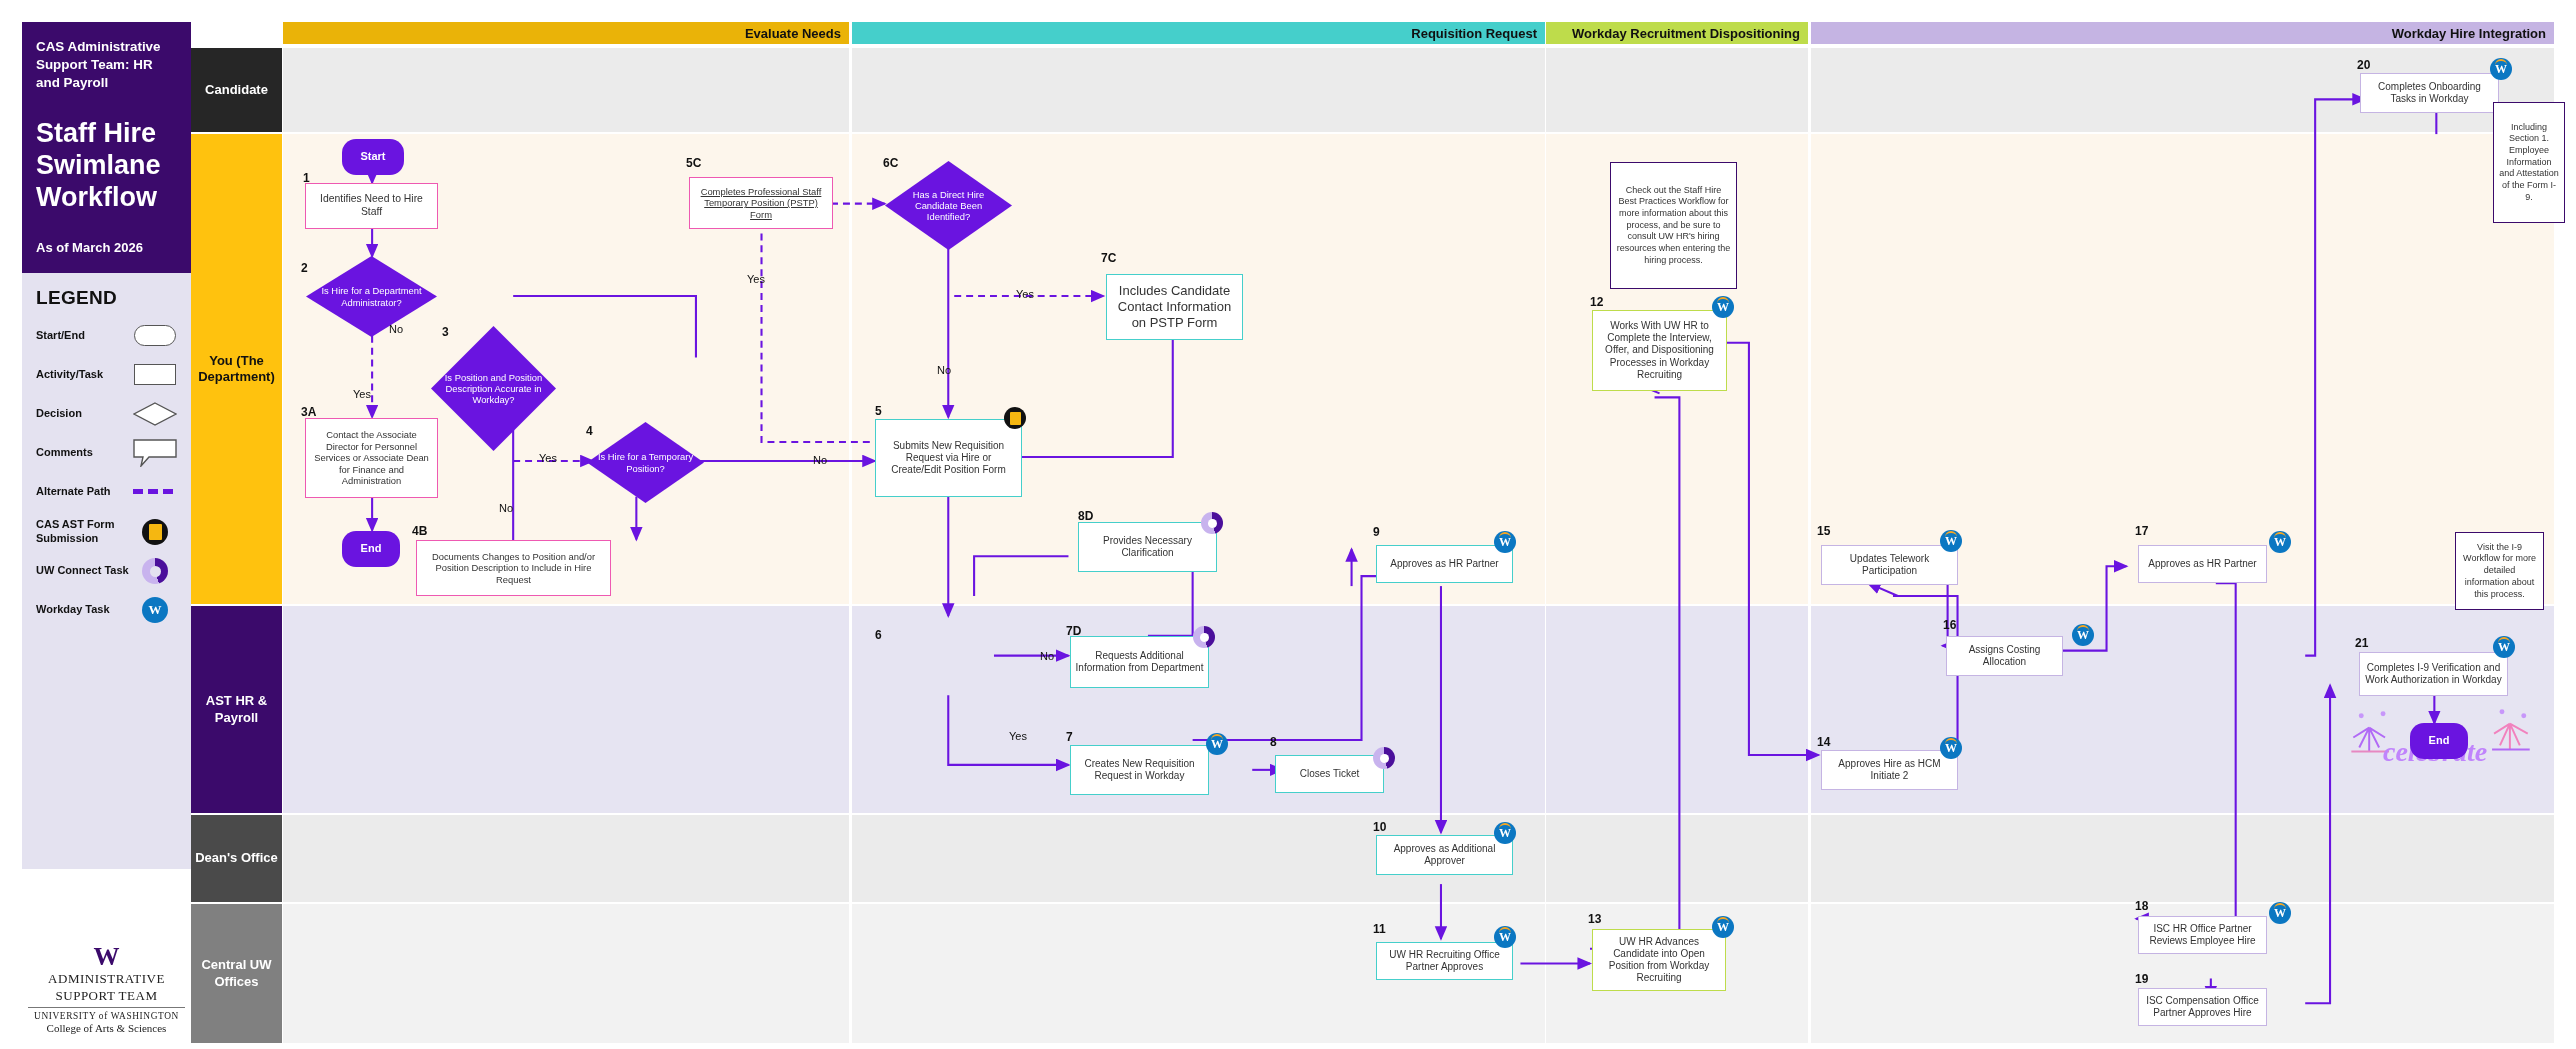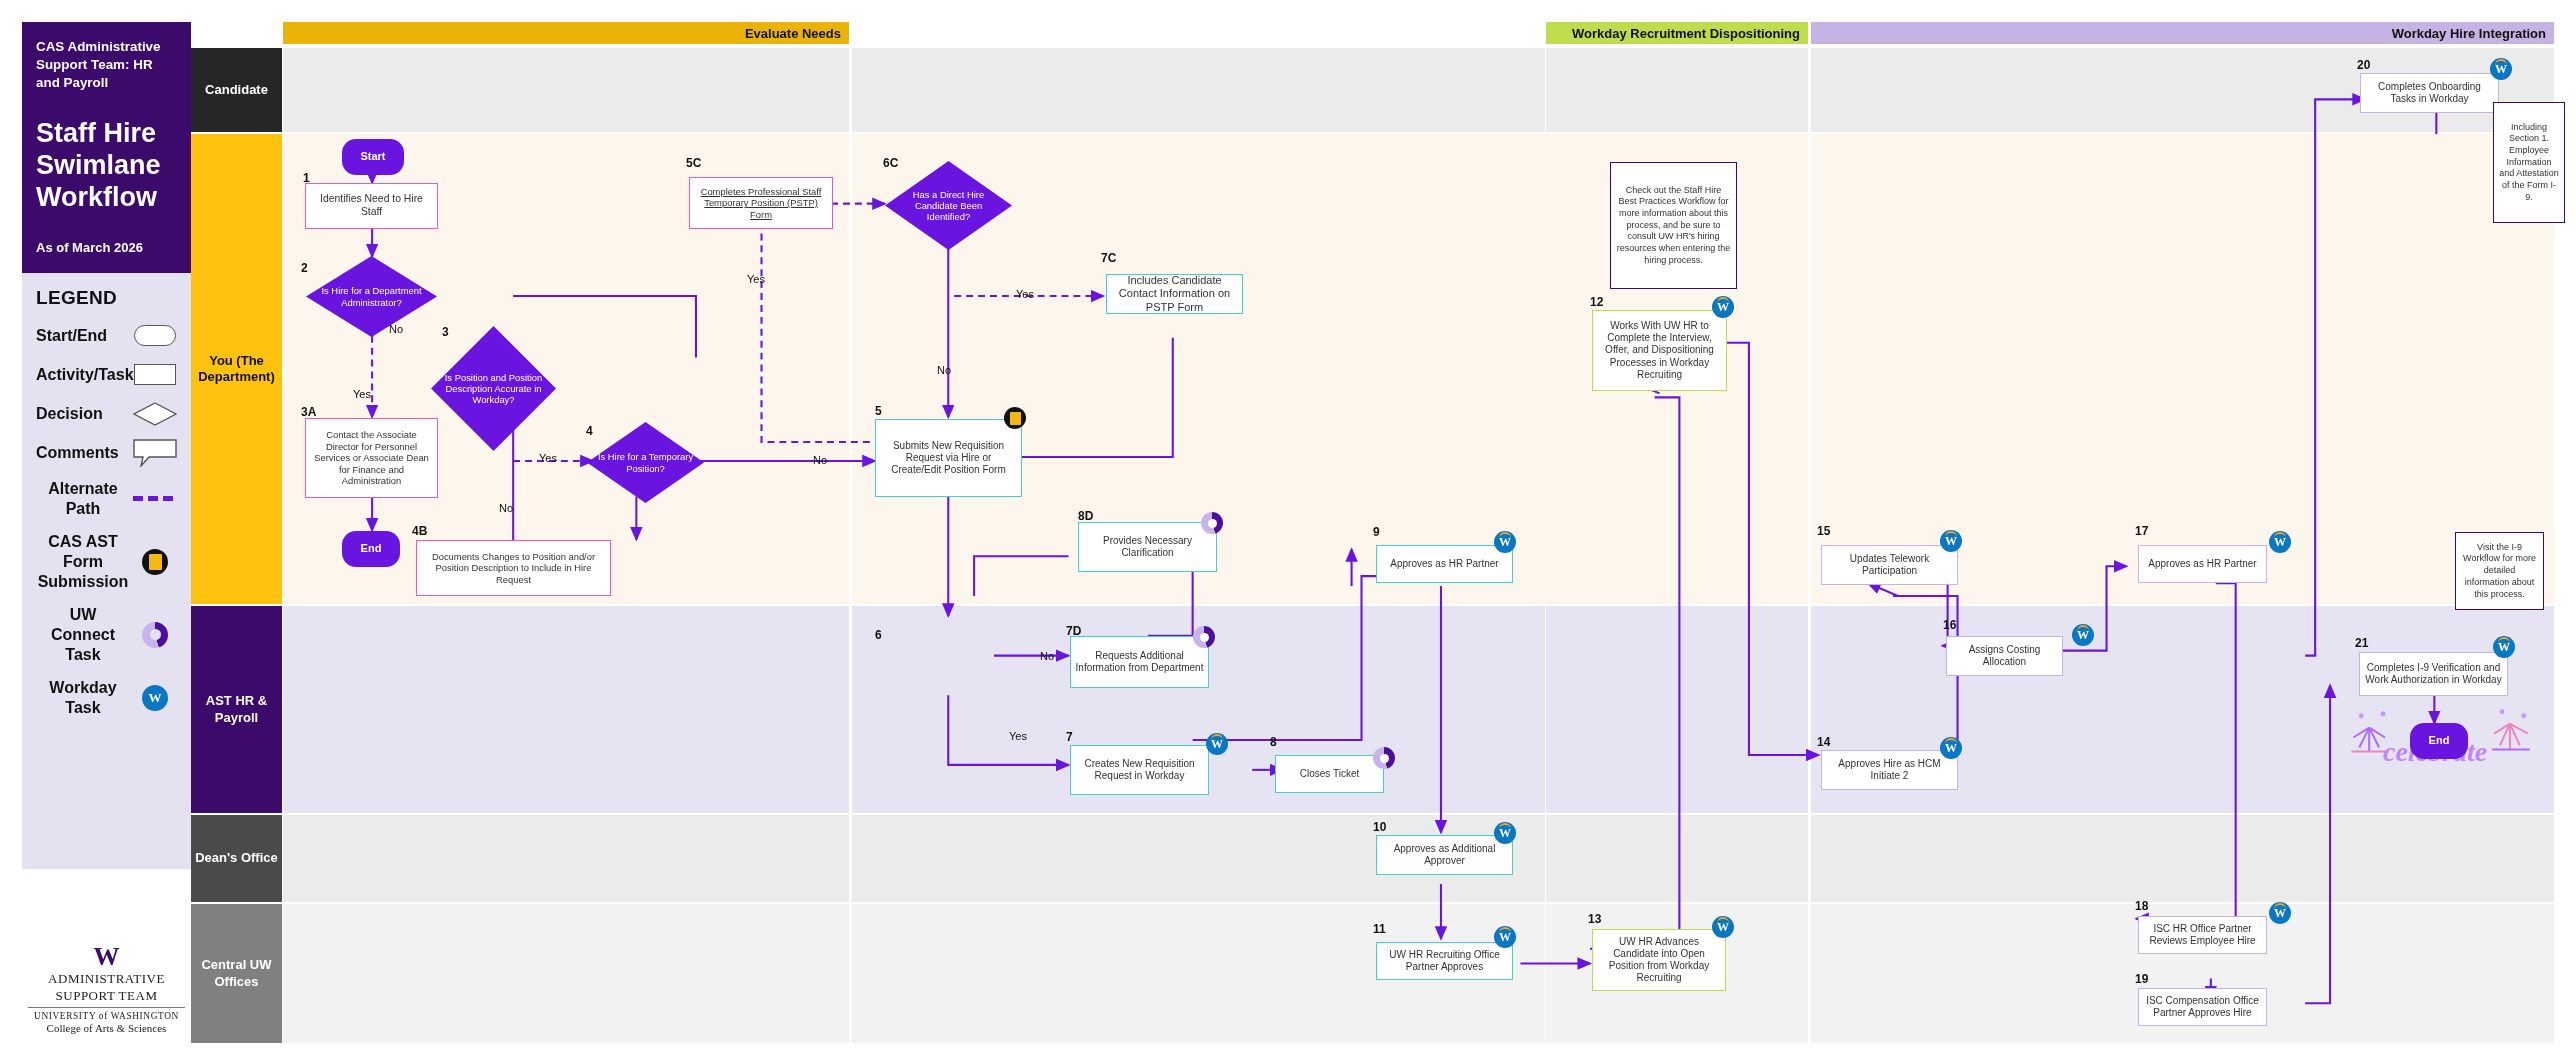--- a/index.html
+++ b/index.html
@@ -17,21 +17,21 @@
   .title-block {
     background:#3B0A6B; color:#fff; padding:16px 14px 18px 14px; width:169px;
   }
   .title-sub { font-size:13.4px; font-weight:bold; line-height:1.35; }
   .title-main { font-size:27px; font-weight:bold; line-height:1.18; margin-top:26px; }
   .title-date { font-size:13px; font-weight:bold; margin-top:26px; }
 
   .legend-block { background:#E4E2F0; width:169px; padding:14px 14px 10px 14px; height:596px;}
   .legend-title { font-size:19px; font-weight:bold; color:#111; margin-bottom:14px; letter-spacing:0.3px;}
   .legend-row { display:flex; align-items:center; justify-content:space-between; margin-bottom:13px; min-height:26px;}
-  .legend-row .lbl { font-size:16px; font-weight:bold; color:#111; line-height:1.25; max-width:94px;text-align:center;}
+  .legend-row .lbl { font-size:11px; font-weight:bold; color:#111; line-height:1.25; max-width:94px;}
   .swatch { width:44px; height:22px; flex:none; display:flex; align-items:center; justify-content:center;}
   .sw-startend { width:42px;height:21px;border:1.4px solid #555;border-radius:11px;background:#fff;}
   .sw-task { width:42px;height:21px;border:1.4px solid #555;background:#fff;}
   .sw-alt { width:44px;height:5px; background:repeating-linear-gradient(to right,#6A14E0 0 10px, transparent 10px 15px);}
   .sw-form { width:26px;height:26px;border-radius:50%;background:#111;display:flex;align-items:center;justify-content:center;}
   .sw-form i{display:block;width:13px;height:16px;background:#F5B711;border-radius:1px;}
   .sw-connect { width:26px;height:26px;border-radius:50%;
      background:conic-gradient(#4B0F9B 0 45%, #C8B3EE 45% 100%);
      display:flex;align-items:center;justify-content:center;}
   .sw-connect i{display:block;width:11px;height:11px;border-radius:50%;background:#E4E2F0;}
@@ -162,20 +162,23 @@
     <div class="ast">ADMINISTRATIVE</div>
     <div class="ast">SUPPORT TEAM</div>
     <div class="rule"></div>
     <div class="uow">UNIVERSITY of WASHINGTON</div>
     <div class="cas">College of Arts &amp; Sciences</div>
   </div>
 
   <div class="phasebar" style="left:283px; width:566px; background:#eab308;">
     <span>Evaluate Needs</span>
   </div>
+  <div class="phasebar" style="left:852px; width:693px; background:#45CFCB;">
+    <span>Requisition Request</span>
+  </div>
   <div class="phasebar" style="left:1546px; width:262px; background:#BEDC4B;">
     <span>Workday Recruitment Dispositioning</span>
   </div>
   <div class="phasebar" style="left:1811px; width:743px; background:#C5B4E3;">
     <span>Workday Hire Integration</span>
   </div>
 
   <div style="position:absolute;left:283px;top:48px;width:566px;height:84px;background:#EBEBEB;"></div>
   <div style="position:absolute;left:852px;top:48px;width:693px;height:84px;background:#EBEBEB;"></div>
   <div style="position:absolute;left:1546px;top:48px;width:262px;height:84px;background:#EBEBEB;"></div>
@@ -350,21 +353,21 @@
   <div class="badge form" style="left:1004px;top:407px;">
       <i></i>
     </div>
 
   <div class="n-label" style="left:883px;top:156px;">6C</div>
   <div class="node diamond" style="left:885px;top:161px;width:127px;height:89px;">
     <span>Has a Direct Hire Candidate Been Identified?</span>
     </div>
 
   <div class="n-label" style="left:1101px;top:251px;">7C</div>
-  <div class="node" style="left:1106px;top:274px;width:137px;height:40px;border:1.8px solid #45CFCB;font-size:11px;justify-content:center;">
+  <div class="node" style="left:1106px;top:274px;width:137px;height:66px;border:1.8px solid #45CFCB;font-size:13px;justify-content:center;">
     <span>Includes Candidate Contact Information on PSTP Form</span>
     </div>
 
   <div class="n-label" style="left:1078px;top:509px;">8D</div>
   <div class="node" style="left:1078px;top:522px;width:139px;height:50px;border:1.8px solid #45CFCB;font-size:10px;">
     <span>Provides Necessary Clarification</span>
     </div>
   <div class="badge uwc" style="left:1201px;top:512px;">
       <i></i>
     </div>

